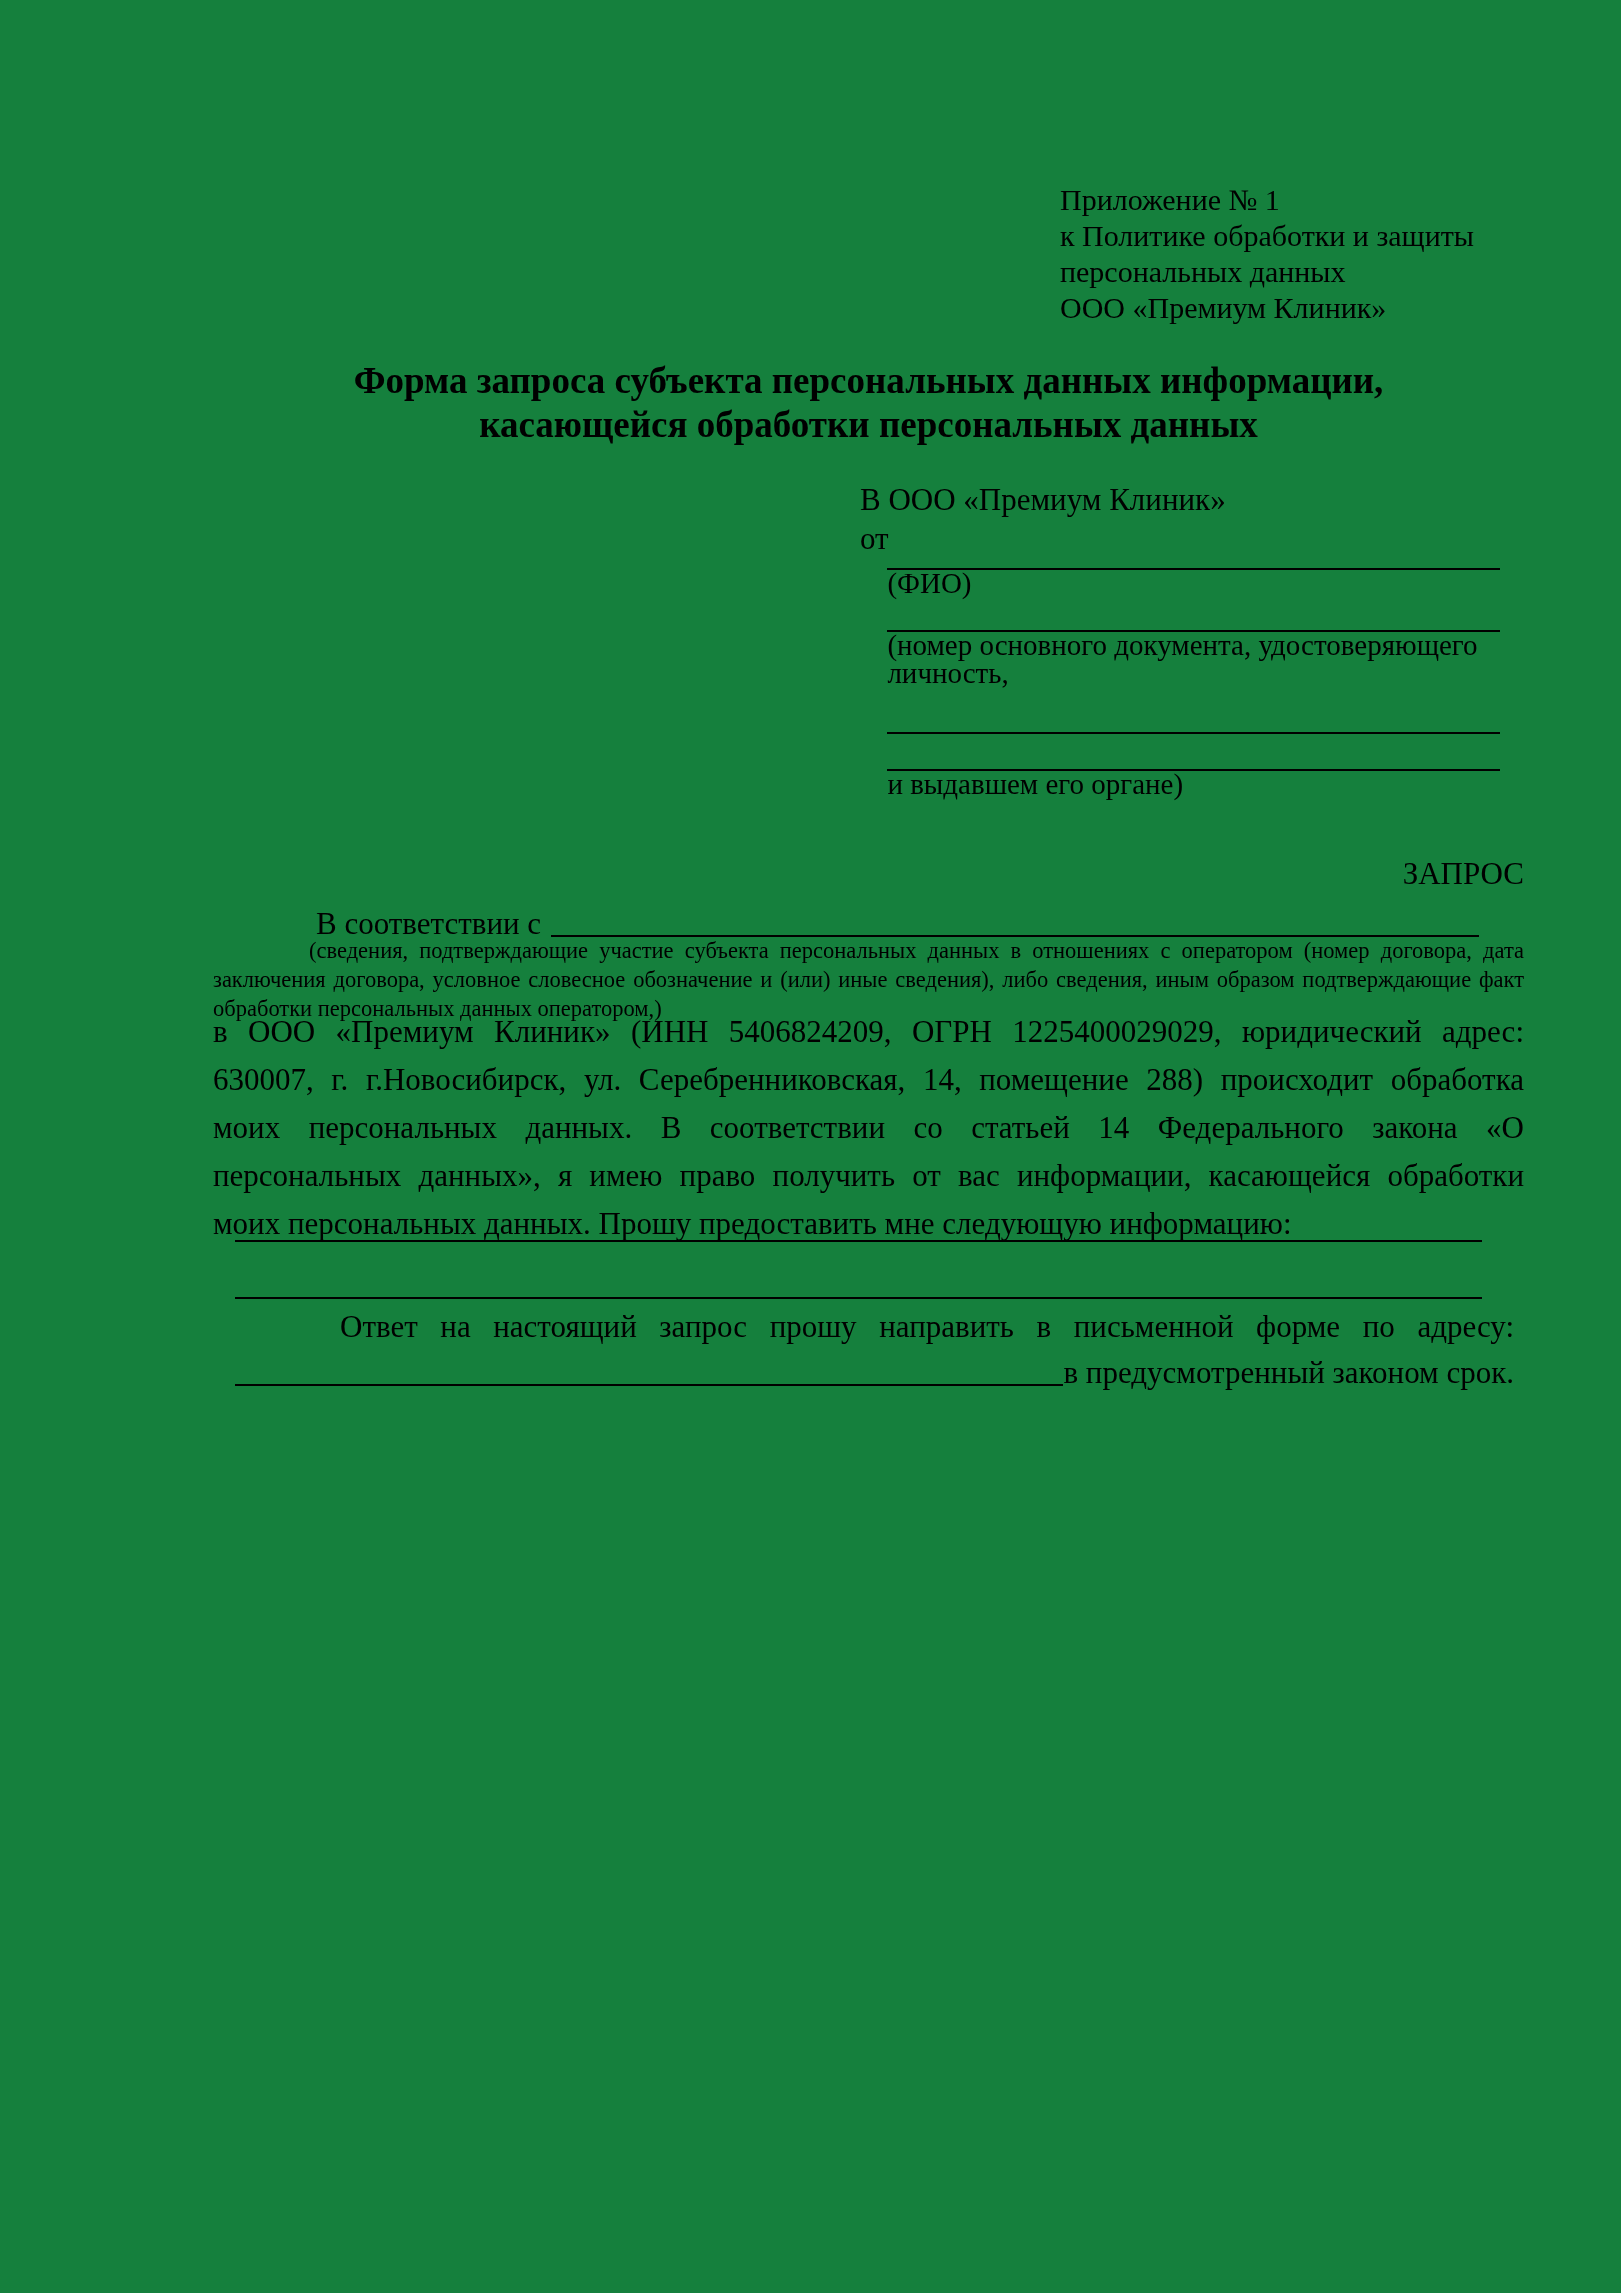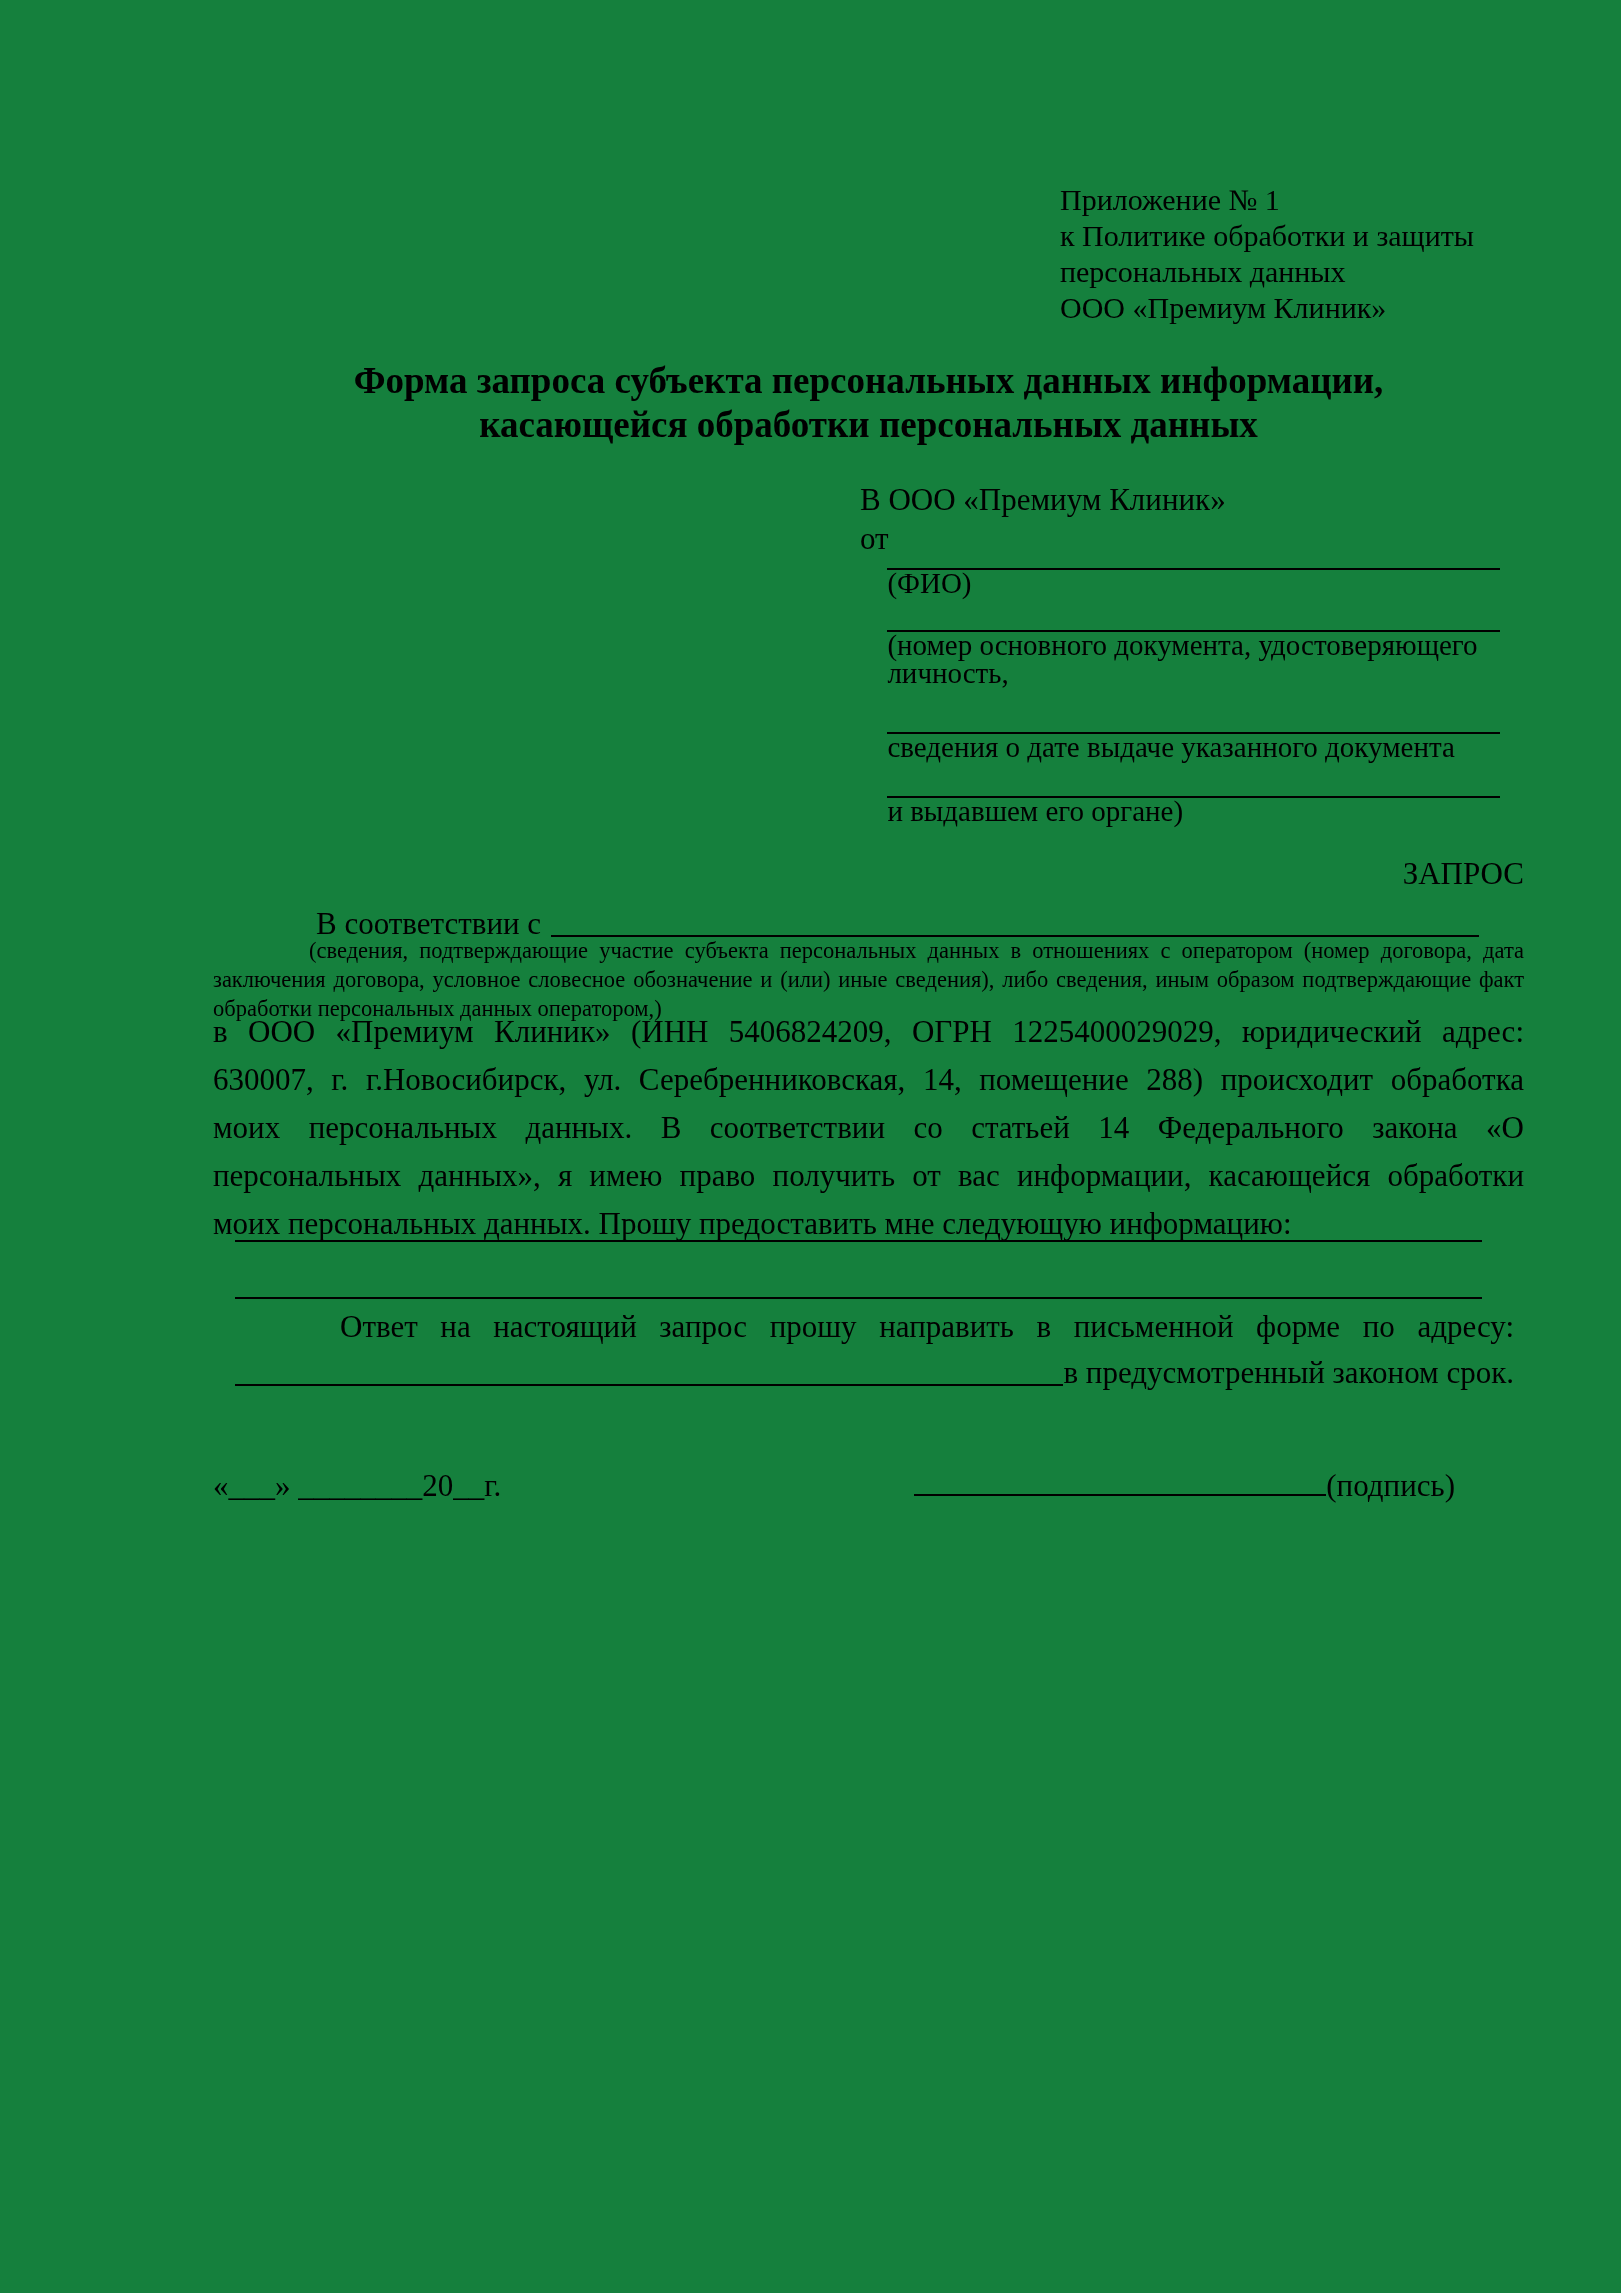--- a/index.html
+++ b/index.html
@@ -200,21 +200,20 @@
     <div>В ООО «Премиум Клиник»</div>
     <div>от</div>
 
     <div class="ul ul-1"></div>
     <div class="cap">(ФИО)</div>
 
     <div class="ul ul-2"></div>
     <div class="cap">(номер основного документа, удостоверяющего личность,</div>
 
     <div class="ul ul-3"></div>
-    <div class="cap">сведения о дате выдаче указанного документа</div>
 
     <div class="ul ul-4"></div>
     <div class="cap">и выдавшем его органе)</div>
   </div>
 
   <div class="zapros">ЗАПРОС</div>
 
   <div class="accord">
     <span class="lead">В соответствии с</span>
     <span class="fill"></span>
@@ -238,21 +237,15 @@
   <div class="blank-line blank-b"></div>
 
   <div class="answer">
     <div class="l1 jl">Ответ на настоящий запрос прошу направить в письменной форме по адресу:</div>
     <div class="l2">
       <span class="fill2"></span>
       <span class="suffix">в предусмотренный законом срок.</span>
     </div>
   </div>
 
-  <div class="sig-row">
-    <span>«___» ________20__г.</span>
-    <span class="spacer"></span>
-    <span class="sig-line"></span>
-    <span class="sig-cap">(подпись)</span>
-  </div>
 
 </div>
 
 
 </body></html>

